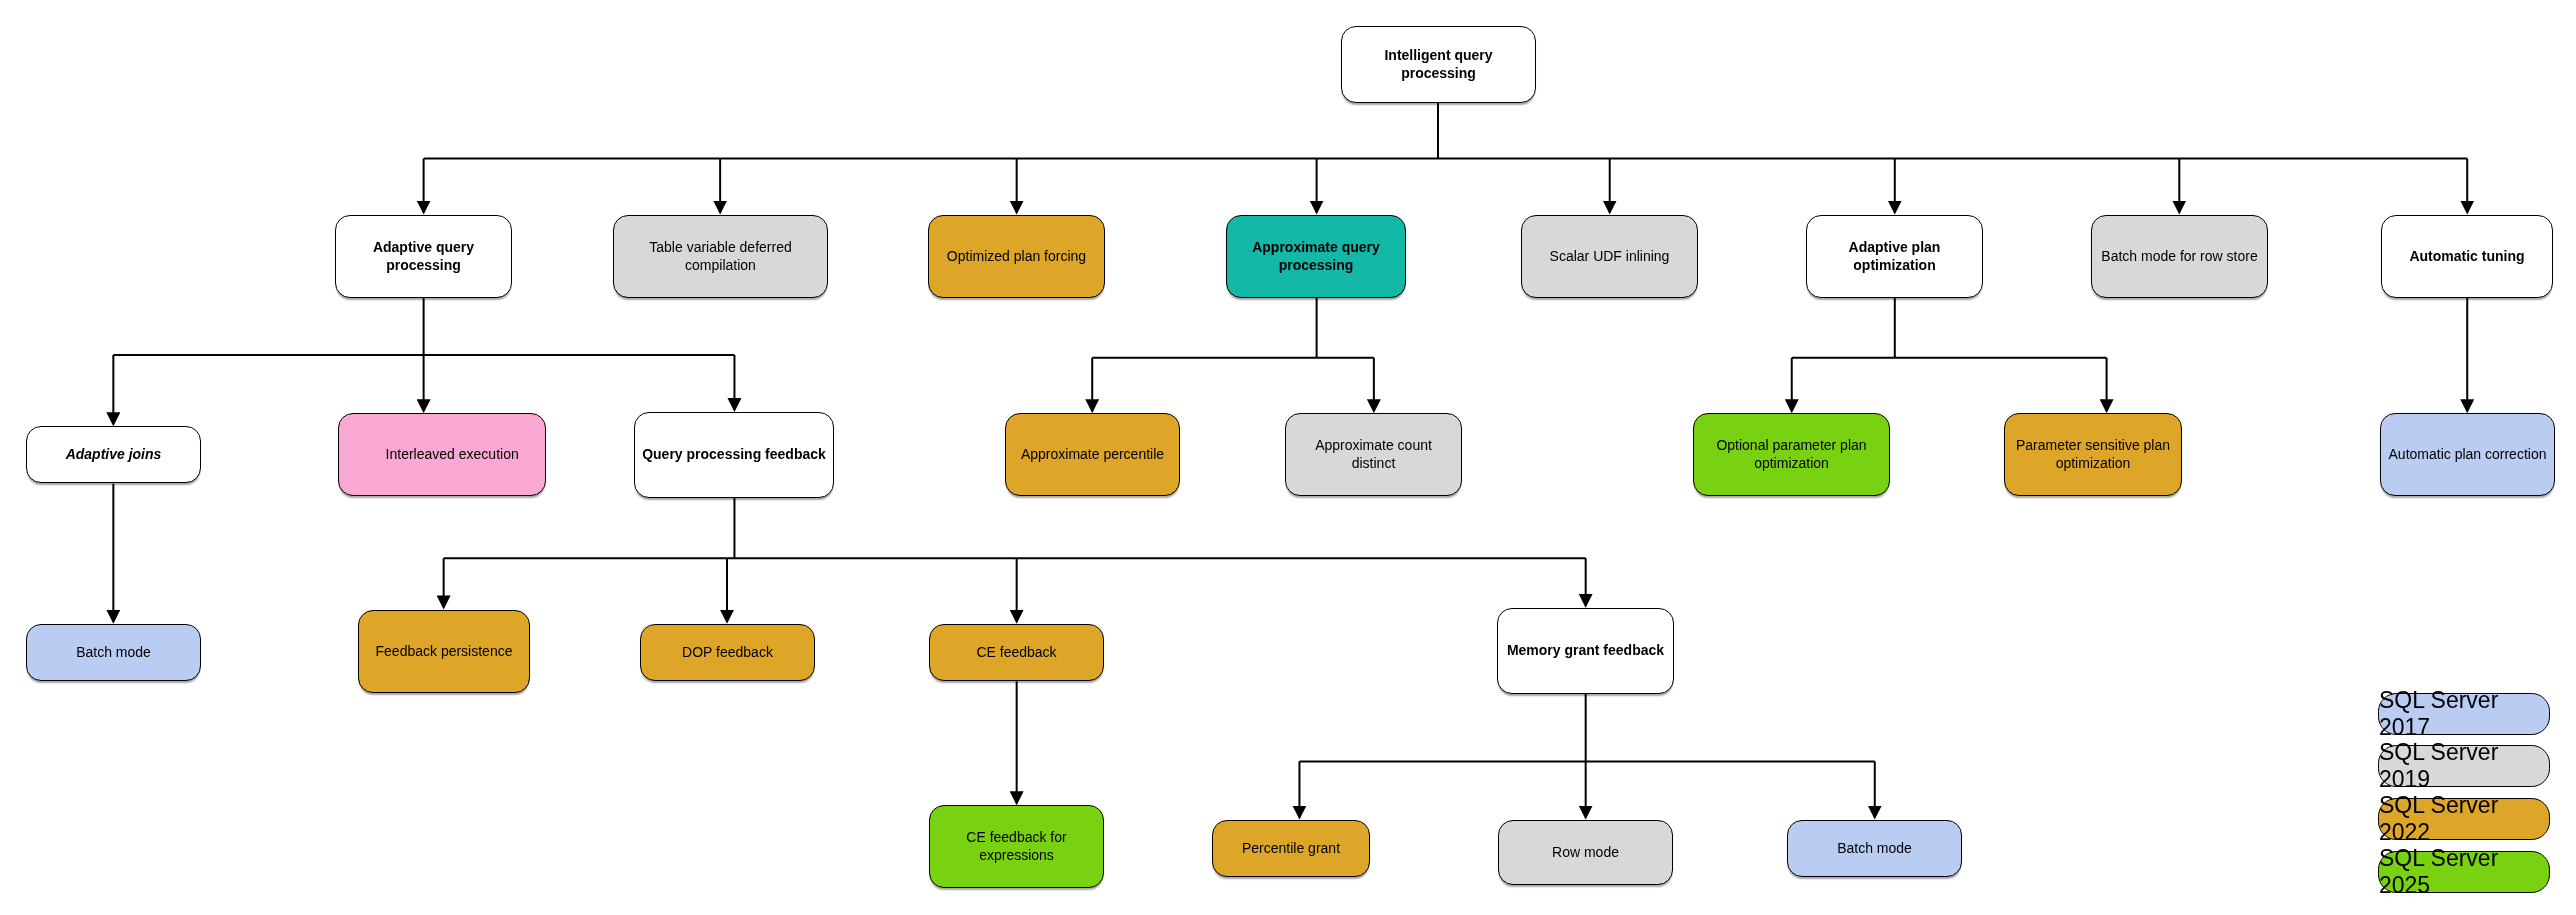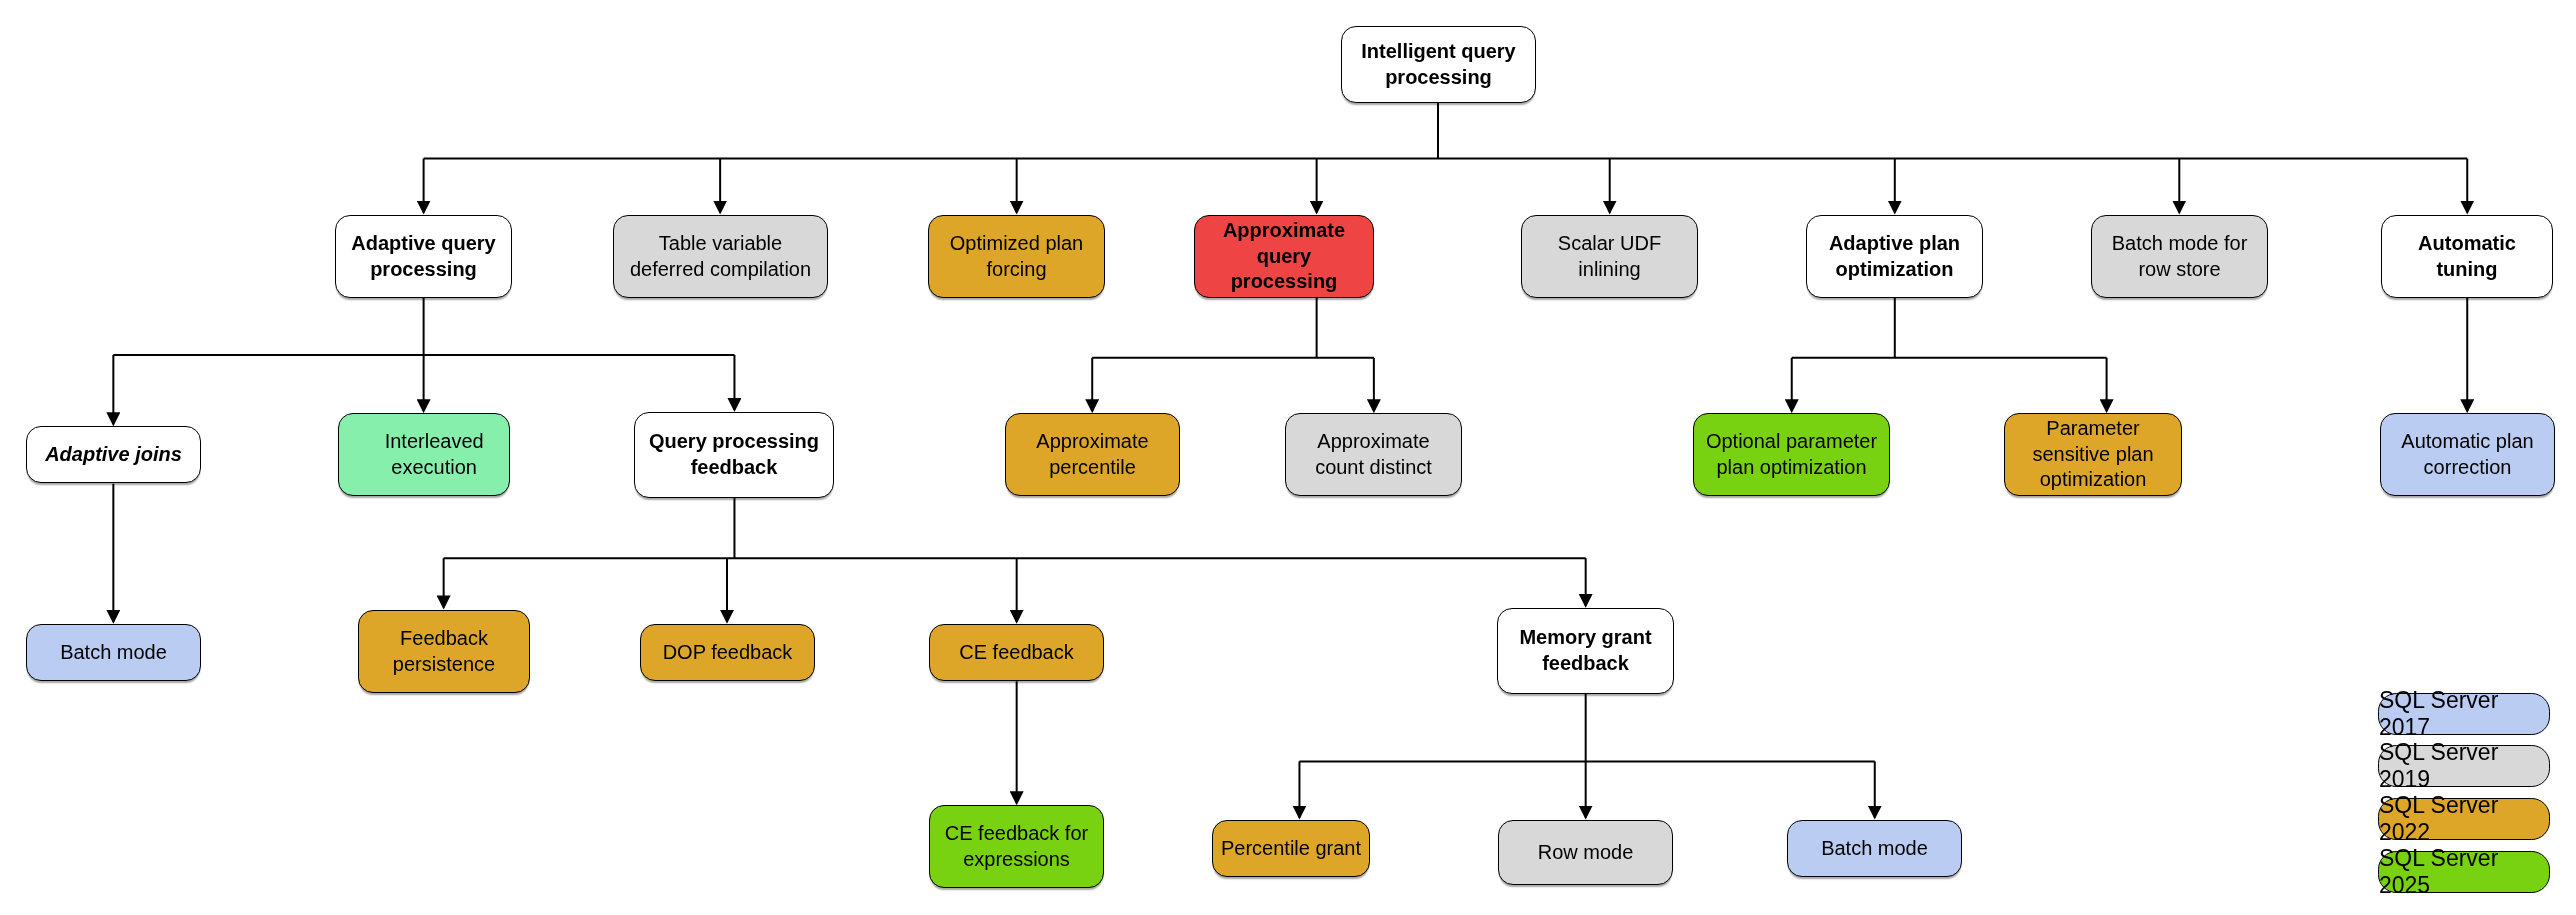--- a/index.html
+++ b/index.html
@@ -5,21 +5,21 @@
   html,body{margin:0;padding:0;background:#fff;}
   #diagram-canvas{
     position:relative;width:2576px;height:916px;background:#ffffff;
     font-family:"Liberation Sans",sans-serif;color:#000;overflow:hidden;
   }
   #connector-layer{position:absolute;left:0;top:0;width:2576px;height:916px;z-index:0;}
   .node{
     position:absolute;box-sizing:border-box;z-index:1;
     border:1.7px solid #000;border-radius:15px;
     display:flex;align-items:center;justify-content:center;text-align:center;
-    font-size:20px;line-height:1.28;padding:2.3px 5.7px;
+    font-size:14px;line-height:1.28;padding:2.3px 5.7px;
     box-shadow:0 2.9px 1.7px -1.1px rgba(0,0,0,0.35);
   }
   .node.bold{font-weight:bold;}
   .legend-pill{
     position:absolute;box-sizing:border-box;z-index:1;
     border:1.7px solid #000;border-radius:18.3px;
     display:flex;align-items:center;justify-content:center;text-align:left;
     font-size:23px;
   }
 </style>
@@ -77,39 +77,39 @@
     </div>
     <div class="node bold" style="left: 335px; top: 215px; width: 177px; height: 83px; background: rgb(255, 255, 255);">
       <span>Adaptive query processing</span>
     </div>
     <div class="node" style="left: 613px; top: 215px; width: 215px; height: 83px; background: rgb(216, 216, 216);">
       <span>Table variable deferred compilation</span>
     </div>
     <div class="node" style="left: 928px; top: 215px; width: 177px; height: 83px; background: rgb(221, 166, 40);">
       <span>Optimized plan forcing</span>
     </div>
-    <div class="node bold" style="left: 1194px; top: 215px; width: 180px; height: 83px; background: #ef4444;">
+    <div class="node bold" style="left: 1226px; top: 215px; width: 180px; height: 83px; background: #14b8a6;">
       <span>Approximate query processing</span>
     </div>
     <div class="node" style="left: 1521px; top: 215px; width: 177px; height: 83px; background: rgb(216, 216, 216);">
       <span>Scalar UDF inlining</span>
     </div>
     <div class="node bold" style="left: 1806px; top: 215px; width: 177px; height: 83px; background: rgb(255, 255, 255);">
       <span>Adaptive plan optimization</span>
     </div>
     <div class="node" style="left: 2091px; top: 215px; width: 177px; height: 83px; background: rgb(216, 216, 216);">
       <span>Batch mode for row store</span>
     </div>
     <div class="node bold" style="left: 2381px; top: 215px; width: 172px; height: 83px; background: rgb(255, 255, 255);">
       <span>Automatic tuning</span>
     </div>
     <div class="node bold" style="left: 26px; top: 426px; width: 175px; height: 57px; background: rgb(255, 255, 255); font-style: italic;">
       <span>Adaptive joins</span>
     </div>
-    <div class="node" style="left: 338px; top: 413px; width: 172px; height: 83px; background: #86efac; padding-left: 26px;">
+    <div class="node" style="left: 338px; top: 413px; width: 208px; height: 83px; background: #f9a8d4; padding-left: 26px;">
       <span>Interleaved execution</span>
     </div>
     <div class="node" style="left: 1005px; top: 413px; width: 175px; height: 83px; background: rgb(221, 166, 40);">
       <span>Approximate percentile</span>
     </div>
     <div class="node bold" style="left: 634px; top: 412px; width: 200px; height: 86px; background: rgb(255, 255, 255);">
       <span>Query processing feedback</span>
     </div>
     <div class="node" style="left: 1285px; top: 413px; width: 177px; height: 83px; background: rgb(216, 216, 216);">
       <span>Approximate count distinct</span>

